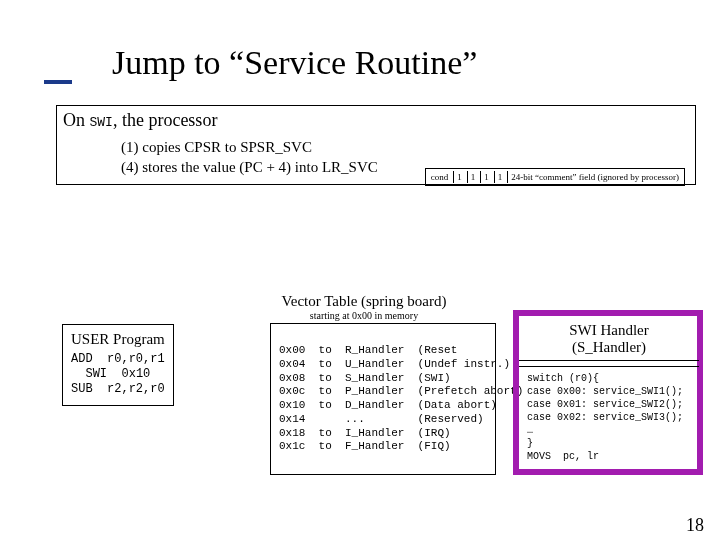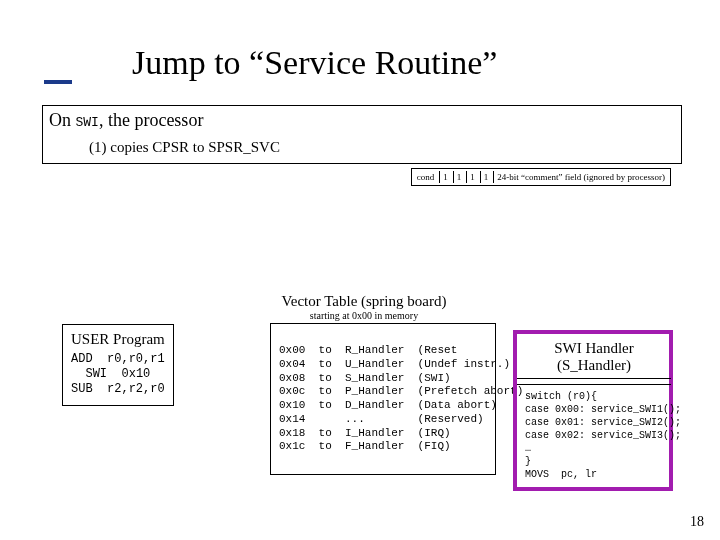--- a/index.html
+++ b/index.html
@@ -15,35 +15,35 @@
   .accent {
     position: absolute;
     left: 44px;
     top: 80px;
     width: 28px;
     height: 4px;
     background: #1b3a8a;
   }
   .title {
     position: absolute;
-    left: 132px;
+    left: 112px;
     top: 44px;
     font-size: 34px;
   }
   .box1 {
     position: absolute;
-    left: 42px;
+    left: 56px;
     top: 105px;
     width: 640px;
     border: 1px solid #000;
     padding: 4px 6px 6px 6px;
   }
   .intro { font-size: 18px; }
   .steps {
-    margin: 6px 0 0 40px;
+    margin: 6px 0 0 58px;
     font-size: 15px;
     line-height: 1.35;
   }
   .mono { font-family: "Courier New", monospace; font-size: 13px; }
   .swi-enc {
     position: absolute;
     right: 10px;
     top: 62px;
     border: 1px solid #000;
     font-size: 9px;
@@ -74,43 +74,43 @@
     padding: 20px 8px;
     text-align: left;
     margin-top: 2px;
     margin-left: 38px;
   }
   .vec-box pre { margin: 0; font-family: "Courier New", monospace; font-size: 11px; line-height: 1.25; }
   .handler-box {
     position: absolute;
     left: 513px;
     top: 310px;
-    width: 160px;
-    border: 4px solid #a21caf;
+    width: 190px;
+    border: 6px solid #a21caf;
     padding: 6px 6px 6px 8px;
     font-size: 10px;
-    margin-top: 20px;
   }
   .handler-box .ht { font-size: 15px; text-align: center; line-height: 1.1; margin-bottom: 4px; font-family: "Times New Roman", serif; }
   .handler-box pre { margin: 0; font-family: "Courier New", monospace; font-size: 10px; line-height: 1.3; }
   .sep { border-top: 1px solid #000; margin: 5px -8px 5px -8px; }
-  .pagenum { position: absolute; right: 16px; bottom: 10px; font-size: 14px; }
+  .pagenum { position: absolute; right: 16px; bottom: 4px; font-size: 18px; }
 </style>
 </head>
 <body>
 
 <div class="accent"></div>
 <div class="title">Jump to “Service Routine”</div>
 
 <div class="box1">
   <div class="intro">
     <span>On </span><span class="mono">SWI</span><span>, the processor</span>
   </div>
   <div class="steps">
     <div>(1) copies CPSR to SPSR_SVC</div>
+    <div>(4) stores the value (PC  +  4) into LR_SVC</div>
   </div>
   <table class="swi-enc">
     <tbody>
         <tr>
       <td>cond</td>
       <td>1</td>
       <td>1</td>
       <td>1</td>
       <td>1</td>
       <td>24-bit “comment” field (ignored by processor)</td>

